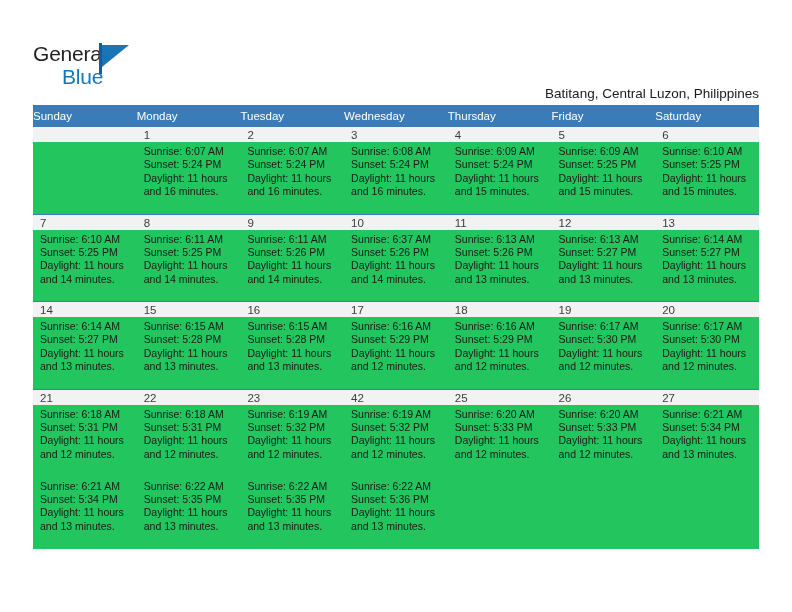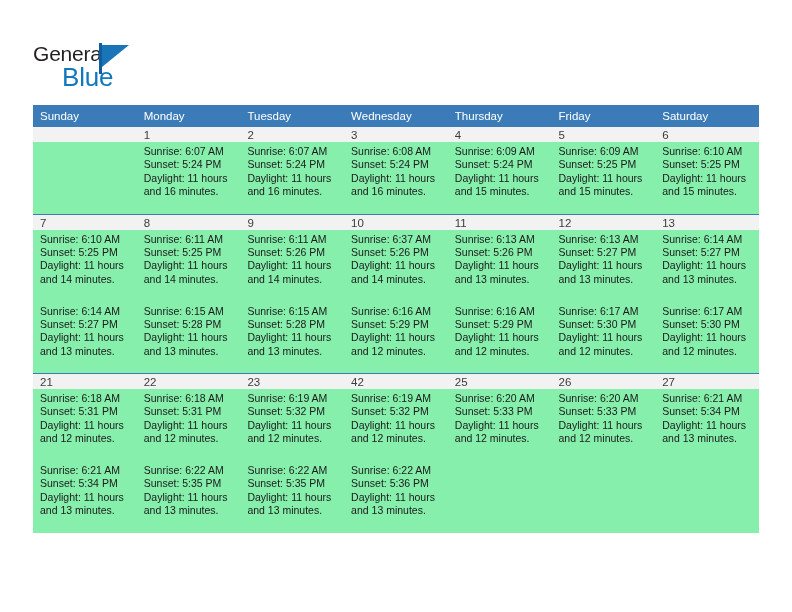--- a/index.html
+++ b/index.html
@@ -39,21 +39,21 @@
     top: 0;
     font-size: 21px;
     color: #231f20;
     letter-spacing: -0.2px;
     line-height: 24px;
   }
   .logo-blue {
     position: absolute;
     left: 29px;
     top: 23px;
-    font-size: 26px;
+    font-size: 21px;
     color: #1278be;
     letter-spacing: -0.2px;
     line-height: 24px;
   }
   .logo-flag {
     position: absolute;
     left: 66px;
     top: 1px;
     width: 30px;
     height: 31px;
@@ -104,21 +104,21 @@
     width: 726px;
     border-collapse: collapse;
     table-layout: fixed;
   }
   .cal th {
     background: #3b7cb8;
     color: #ffffff;
     font-size: 11.5px;
     font-weight: normal;
     text-align: left;
-    padding: 5px 0 5px 7px;
+    padding: 5px 0 5px 0;
     height: 21px;
     border: none;
   }
   .cal td {
     width: 103.71px;
     vertical-align: top;
     border: none;
     padding: 0;
   }
   .daynum-row td {
@@ -129,21 +129,21 @@
     padding: 2px 0 1px 7px;
     border-top: 1px solid #3b7cb8;
   }
   .daynum-row.first td {
     border-top: none;
   }
   .daynum-row td.empty {
     background: #f2f2f2;
   }
   .info-row td {
-    background: #86efac;
+    background: #22c55e;
     font-size: 10.5px;
     line-height: 13.4px;
     color: #1a1a1a;
     padding: 3px 6px 12px 7px;
     height: 72px;
   }
   .info-row td .ln { display: block; white-space: nowrap; }
 </style>
 </head>
 <body>
@@ -154,20 +154,21 @@
 
     <div class="logo">
       <span class="logo-general">General</span>
       <span class="logo-flag">
         <span class="mast"></span>
         <span class="tri"></span>
       </span>
       <span class="logo-blue">Blue</span>
     </div>
 
+    <div class="subtitle">Batitang, Central Luzon, Philippines</div>
   </div>
 
   <table class="cal">
     <thead>
       <tr>
         <th>Sunday</th>
         <th>Monday</th>
         <th>Tuesday</th>
         <th>Wednesday</th>
         <th>Thursday</th>
@@ -273,20 +274,29 @@
           <span class="ln">and 13 minutes.</span>
         </td>
         <td>
           <span class="ln">Sunrise: 6:14 AM</span>
           <span class="ln">Sunset: 5:27 PM</span>
           <span class="ln">Daylight: 11 hours</span>
           <span class="ln">and 13 minutes.</span>
         </td>
       </tr>
 
+      <tr class="daynum-row">
+        <td>14</td>
+        <td>15</td>
+        <td>16</td>
+        <td>17</td>
+        <td>18</td>
+        <td>19</td>
+        <td>20</td>
+      </tr>
       <tr class="info-row">
         <td>
           <span class="ln">Sunrise: 6:14 AM</span>
           <span class="ln">Sunset: 5:27 PM</span>
           <span class="ln">Daylight: 11 hours</span>
           <span class="ln">and 13 minutes.</span>
         </td>
         <td>
           <span class="ln">Sunrise: 6:15 AM</span>
           <span class="ln">Sunset: 5:28 PM</span>

